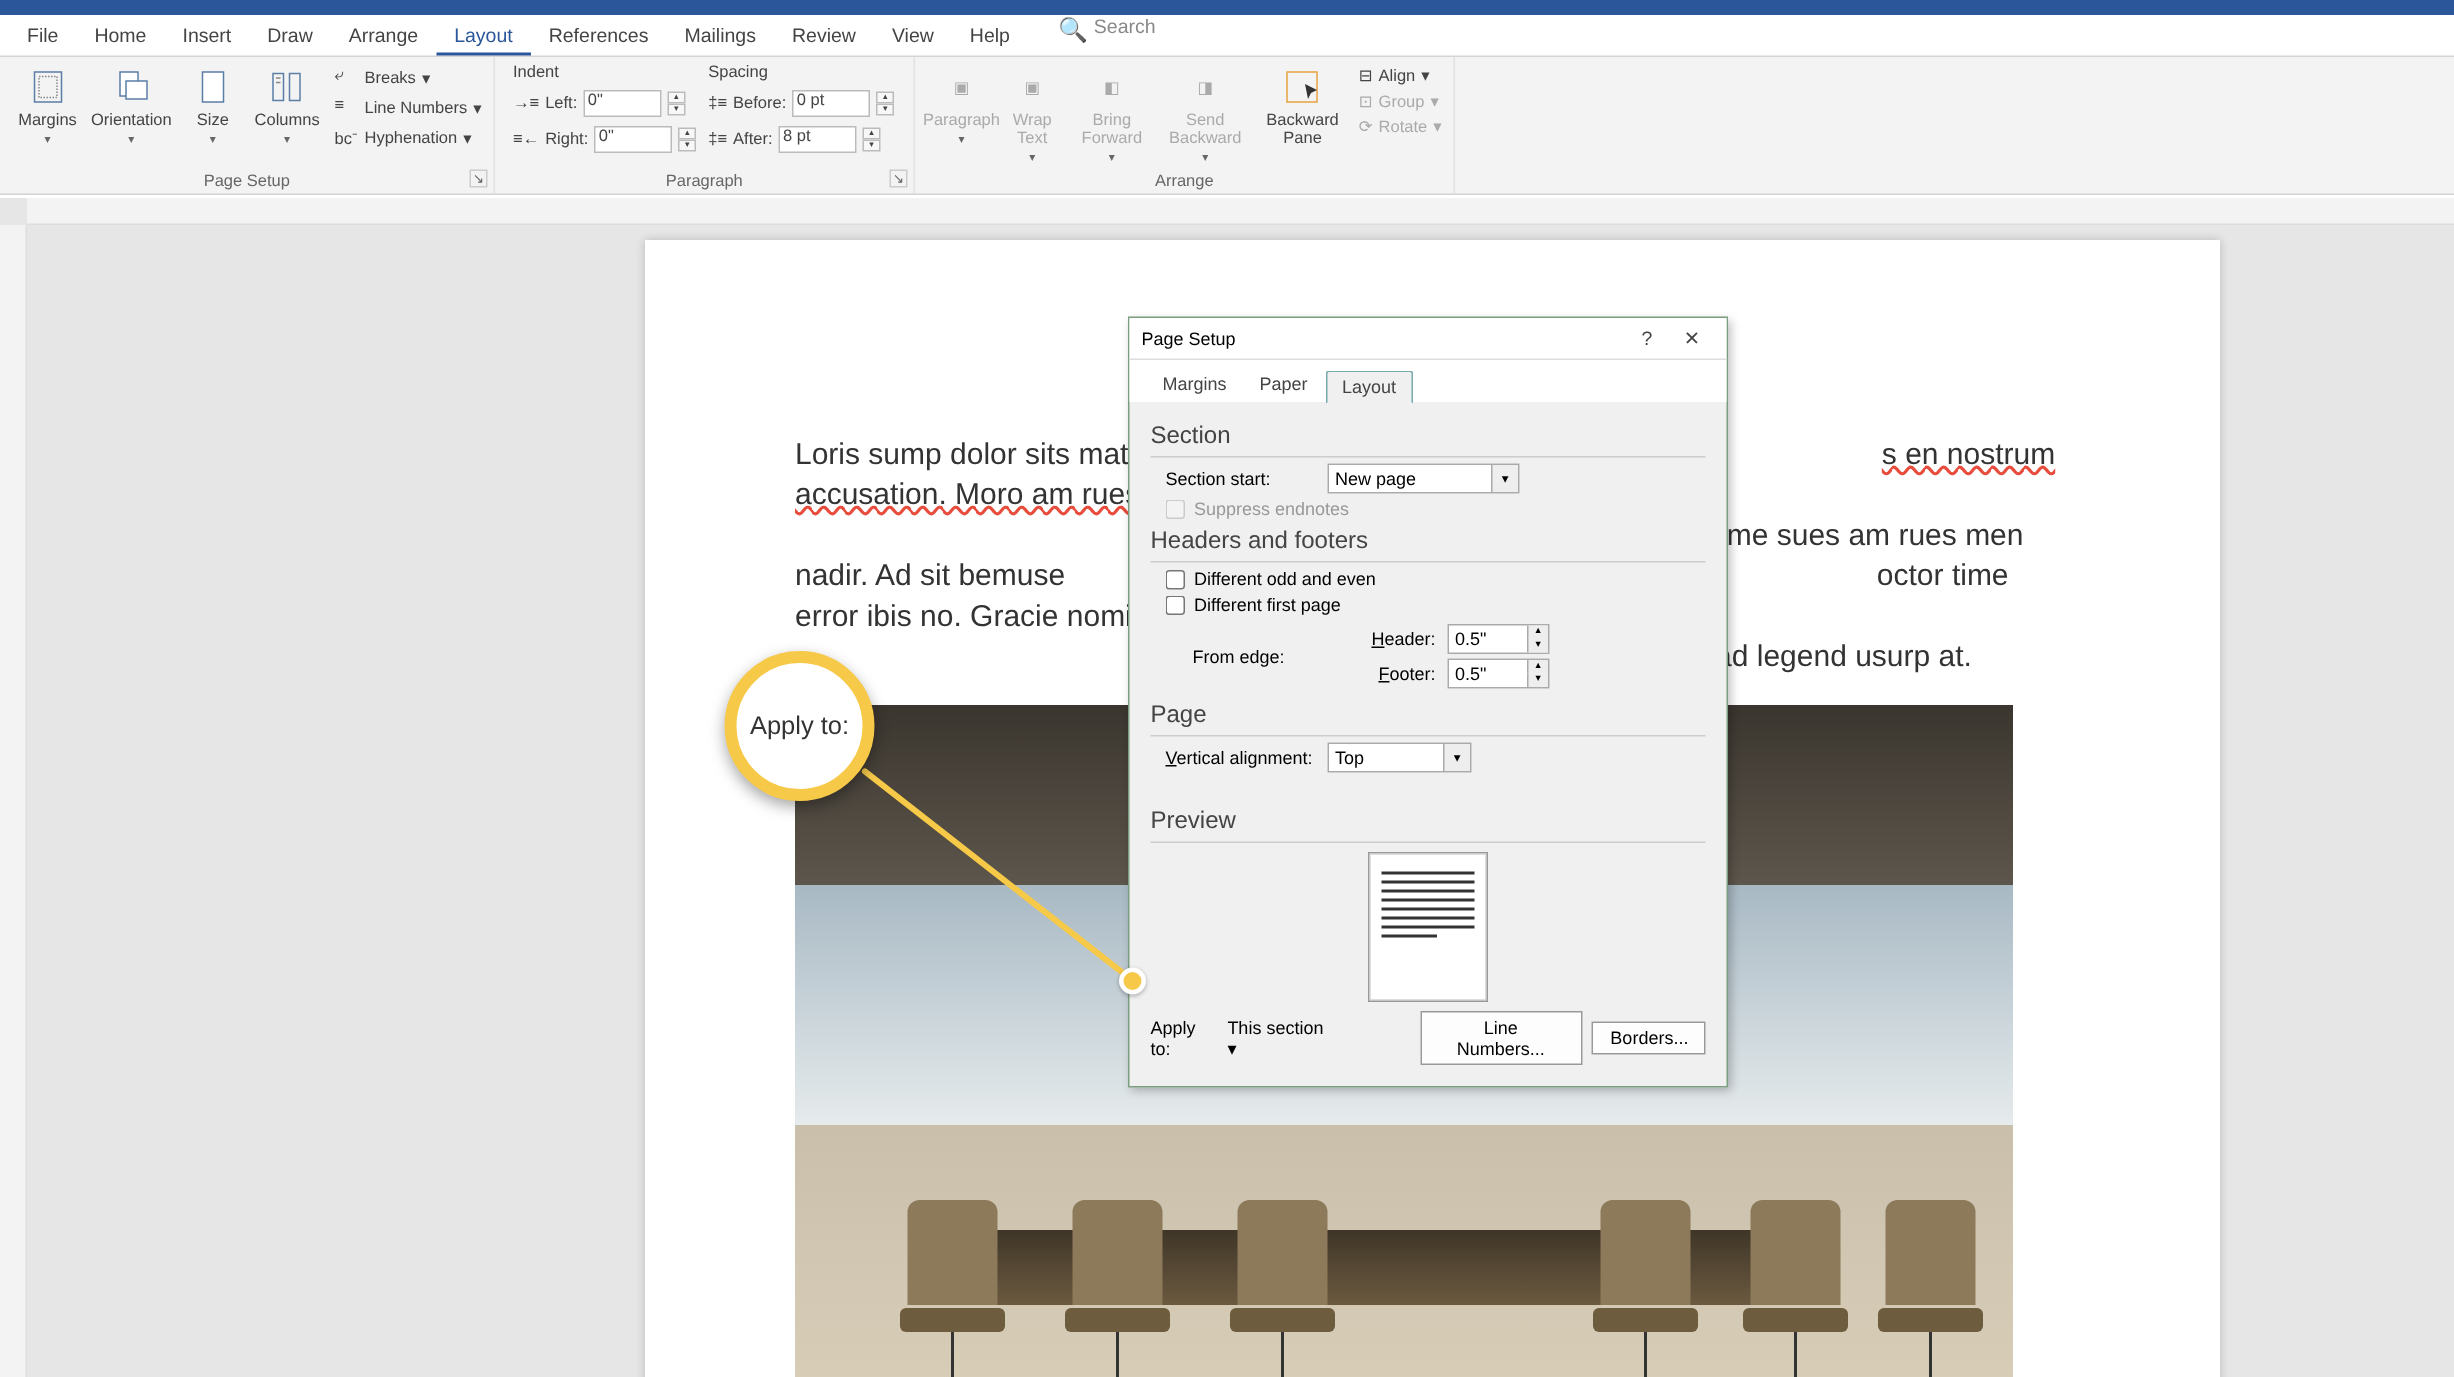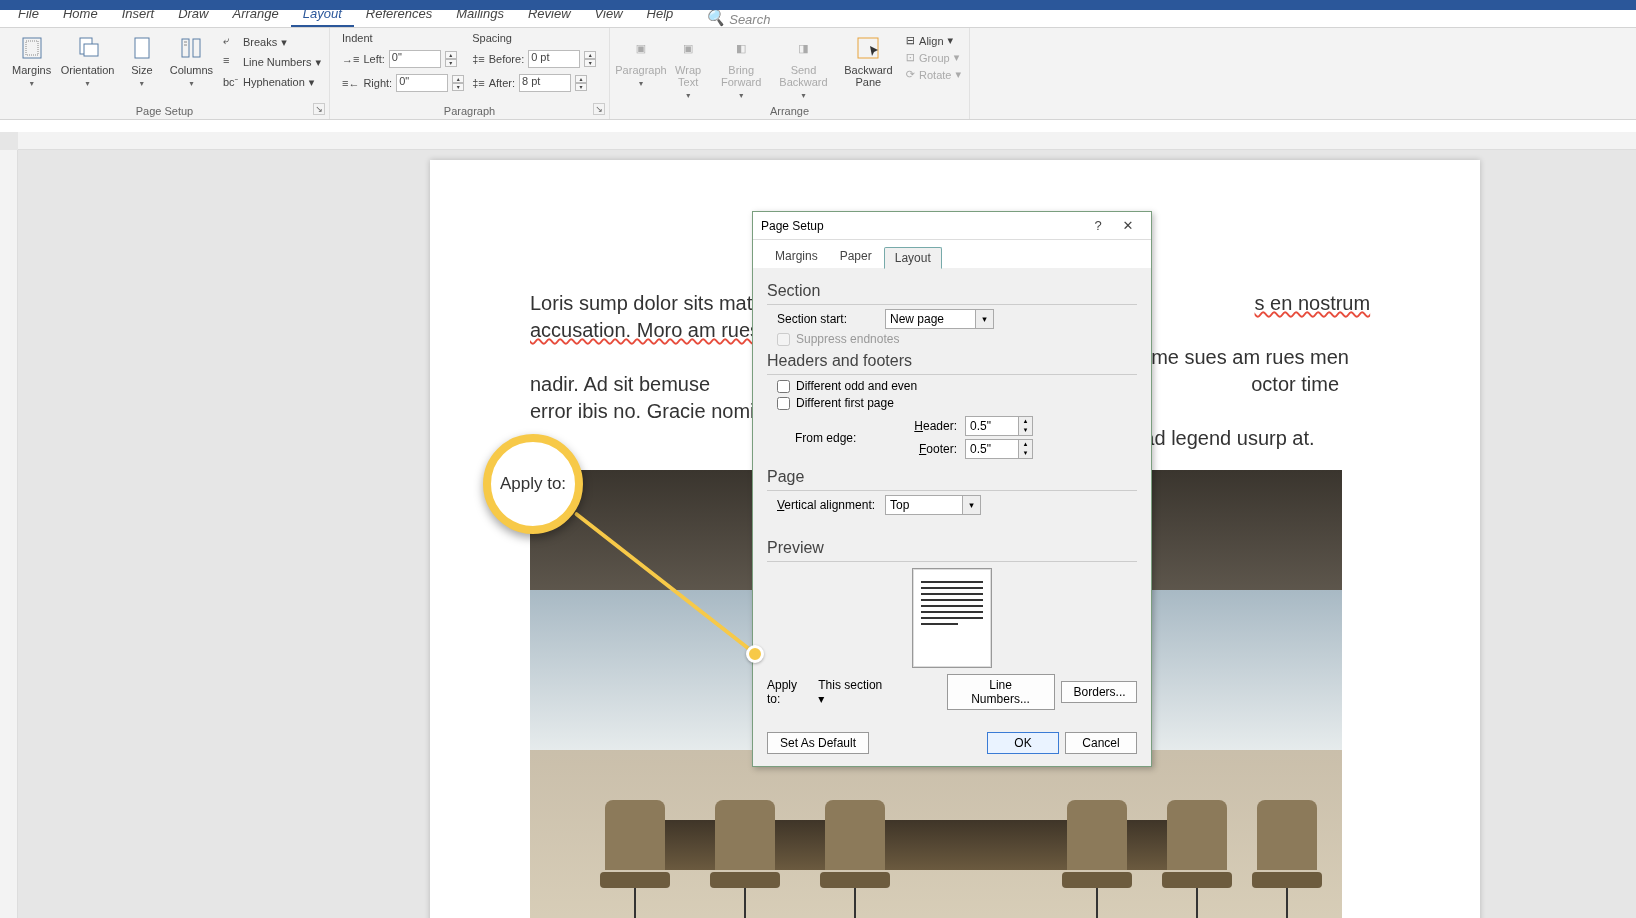--- a/index.html
+++ b/index.html
@@ -2,21 +2,21 @@
 <html><head>
 <meta charset="utf-8">
 <style>
 * { box-sizing: border-box; margin: 0; padding: 0; font-family: "Segoe UI", sans-serif; }
 body { background: #fff; width: 1636px; height: 918px; overflow: hidden; position: relative; }
 
 
 .titlebar { height: 10px; background: #2b579a; position: relative; }
 
 
-.menubar { height: 18px; background: #fff; display: flex; align-items: flex-end; padding: 0 6px; border-bottom: 1px solid #d4d4d4; font-style: italic; }
+.menubar { height: 28px; background: #fff; display: flex; align-items: flex-start; padding: 0 6px; border-bottom: 1px solid #d4d4d4; }
 .menubar .menu-item { padding: 6px 12px; font-size: 13px; color: #444; cursor: pointer; }
 .menubar .menu-item.active { color: #2b579a; border-bottom: 2px solid #2b579a; padding-bottom: 4px; }
 .menubar .search-icon { margin-left: 20px; color: #666; }
 .menubar .search-text { color: #888; font-size: 13px; margin-left: 4px; }
 
 
 .ribbon { height: 92px; background: #f3f3f3; display: flex; border-bottom: 1px solid #d4d4d4; }
 .ribbon-group { border-right: 1px solid #e1e1e1; padding: 4px 8px 2px 8px; display: flex; flex-direction: column; position: relative; }
 .ribbon-group-title { font-size: 11px; color: #666; text-align: center; position: absolute; bottom: 2px; left: 0; right: 0; }
 .ribbon-group-launcher { position: absolute; bottom: 4px; right: 4px; font-size: 9px; color: #666; border: 1px solid #ccc; width: 12px; height: 12px; line-height: 10px; text-align: center; }
@@ -335,21 +335,21 @@
     <div class="dialog-tab">Margins</div>
     <div class="dialog-tab">Paper</div>
     <div class="dialog-tab active">Layout</div>
   </div>
   <div class="dialog-body">
 
     <div class="grp-label">Section</div>
     <div class="grp-sep"></div>
     <div class="field-row">
       <label><span>Section start:</span></label>
-      <div class="combo" style="width:109px">
+      <div class="combo" style="width:128px">
           <span>New page</span>
           <div class="arrow-btn">▾</div>
         </div>
     </div>
     <div class="check-row">
       <input type="checkbox" disabled="" style="">
       <span style="color:#999">Suppress endnotes</span>
     </div>
 
     <div class="grp-label">Headers and footers</div>
@@ -414,25 +414,19 @@
     </div>
 
     <div class="dialog-footer-row">
       <span>Apply to:</span>
       <div class="combo" style="width:120px"><span>This section</span><div class="arrow-btn">▾</div></div>
       <div style="flex:1"></div>
       <div class="dialog-btn"><span>Line Numbers...</span></div>
       <div class="dialog-btn"><span>Borders...</span></div>
     </div>
   </div>
-  <div class="dialog-bottom">
-    <div class="dialog-btn">Set As Default</div>
-    <div style="flex:1"></div>
-    <div class="dialog-btn primary">OK</div>
-    <div class="dialog-btn" style="margin-left:6px">Cancel</div>
-  </div>
 </div>
 
 <div class="callout">
     <span>Apply to:</span>
   </div>
 <div class="callout-line"></div>
 <div class="callout-dot"></div>
 
 </body></html>

